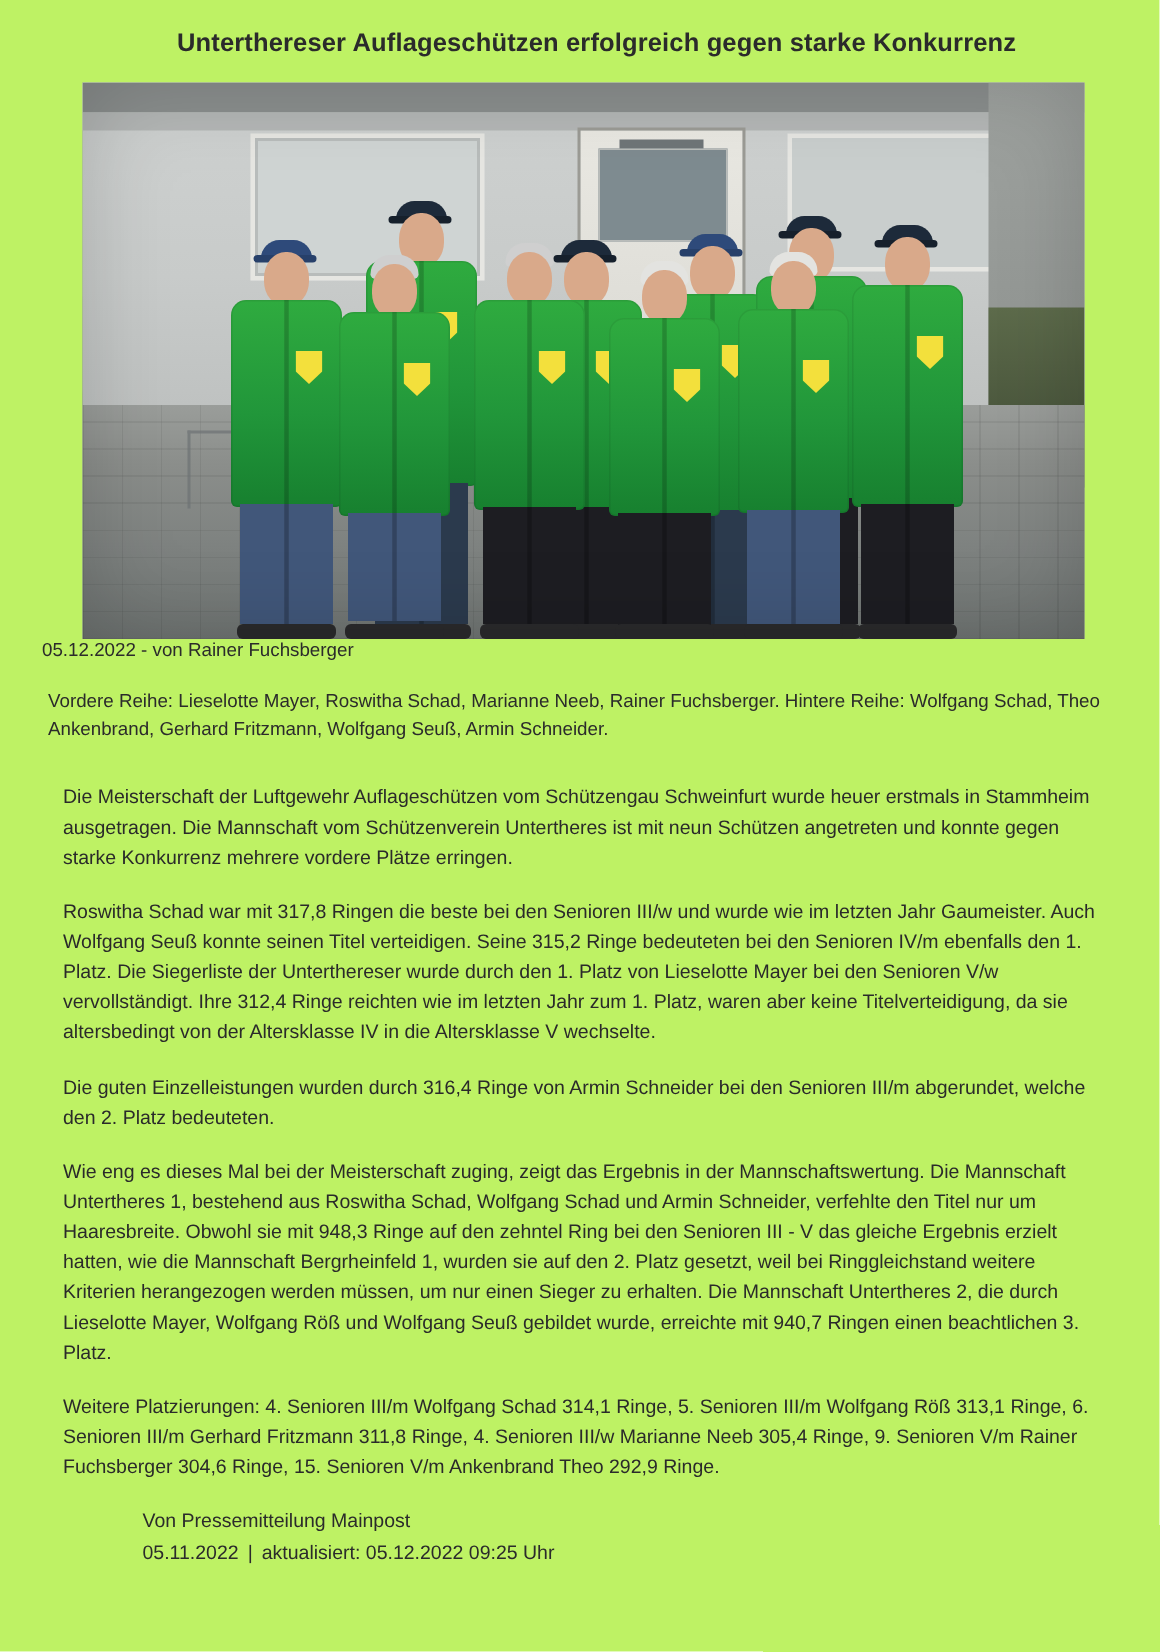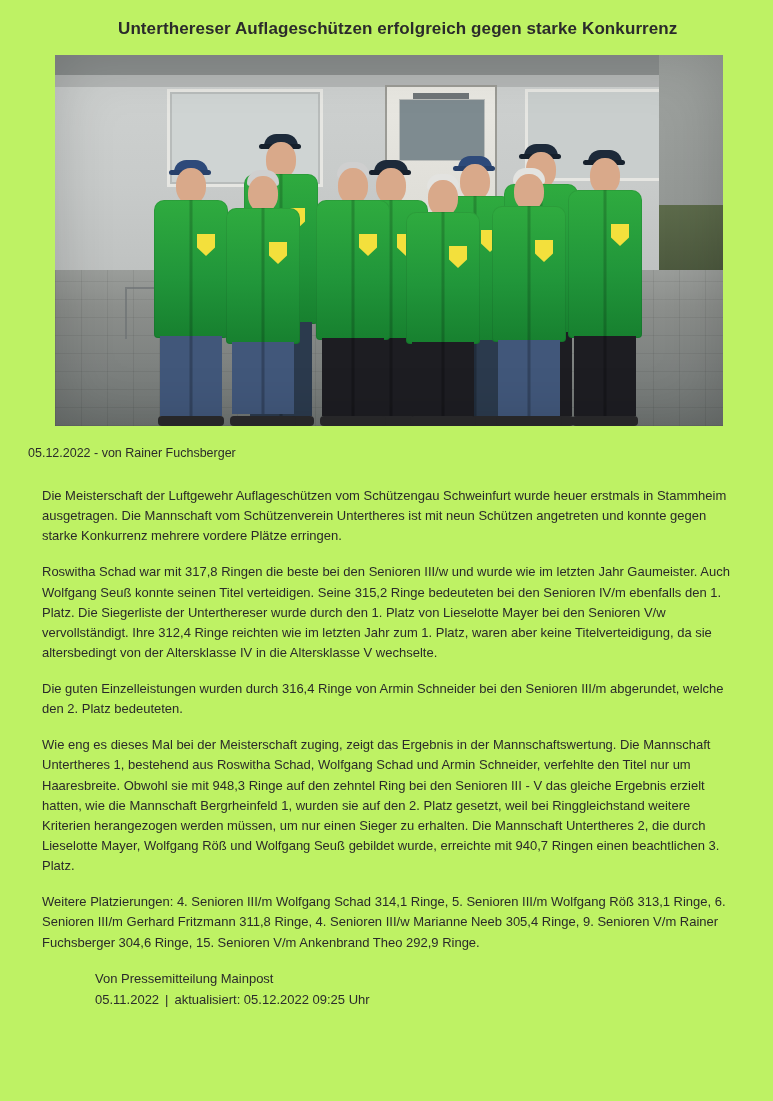--- a/index.html
+++ b/index.html
@@ -164,21 +164,21 @@
   }
   .shoes {
     position: absolute; left: 50%; transform: translateX(-50%);
     width: 66px; height: 10px; background: #2a2a2c; border-radius: 4px;
   }
   .photo-vignette {
     position:absolute; inset:0; pointer-events:none;
     box-shadow: inset 0 0 60px rgba(0,0,0,.18);
   }
   .caption {
-    margin: 20px 0 0 28px;
+    margin: 0 0 0 28px;
     font-size: 12.5px;
     color: #2b2b2b;
   }
   .photo-credit {
     margin: 18px 32px 0 32px;
     font-size: 12.5px;
     line-height: 1.5;
     color: #2b2b2b;
   }
   .body-text {
@@ -314,20 +314,21 @@
         <div class="legs black" style="top:214px;height:80px;"></div>
         <div class="shoes" style="bottom:0;"></div>
       </div>
 
       <div class="photo-vignette"></div>
     </div>
   </div>
 
   <div class="caption">05.12.2022 - von Rainer Fuchsberger</div>
 
+  <div class="photo-credit">Vordere Reihe: Lieselotte Mayer, Roswitha Schad, Marianne Neeb, Rainer Fuchsberger. Hintere Reihe: Wolfgang Schad, Theo Ankenbrand, Gerhard Fritzmann, Wolfgang Seuß, Armin Schneider.</div>
 
   <div class="body-text">
     <p>Die Meisterschaft der Luftgewehr Auflageschützen vom Schützengau Schweinfurt wurde heuer erstmals in Stammheim ausgetragen. Die Mannschaft vom Schützenverein Untertheres ist mit neun Schützen angetreten und konnte gegen starke Konkurrenz mehrere vordere Plätze erringen.</p>
     <p>Roswitha Schad war mit 317,8 Ringen die beste bei den Senioren III/w und wurde wie im letzten Jahr Gaumeister. Auch Wolfgang Seuß konnte seinen Titel verteidigen. Seine 315,2 Ringe bedeuteten bei den Senioren IV/m ebenfalls den 1. Platz. Die Siegerliste der Unterthereser wurde durch den 1. Platz von Lieselotte Mayer bei den Senioren V/w vervollständigt. Ihre 312,4 Ringe reichten wie im letzten Jahr zum 1. Platz, waren aber keine Titelverteidigung, da sie altersbedingt von der Altersklasse IV in die Altersklasse V wechselte.</p>
     <p>Die guten Einzelleistungen wurden durch 316,4 Ringe von Armin Schneider bei den Senioren III/m abgerundet, welche den 2. Platz bedeuteten.</p>
     <p>Wie eng es dieses Mal bei der Meisterschaft zuging, zeigt das Ergebnis in der Mannschaftswertung. Die Mannschaft Untertheres 1, bestehend aus Roswitha Schad, Wolfgang Schad und Armin Schneider, verfehlte den Titel nur um Haaresbreite. Obwohl sie mit 948,3 Ringe auf den zehntel Ring bei den Senioren III - V das gleiche Ergebnis erzielt hatten, wie die Mannschaft Bergrheinfeld 1, wurden sie auf den 2. Platz gesetzt, weil bei Ringgleichstand weitere Kriterien herangezogen werden müssen, um nur einen Sieger zu erhalten. Die Mannschaft Untertheres 2, die durch Lieselotte Mayer, Wolfgang Röß und Wolfgang Seuß gebildet wurde, erreichte mit 940,7 Ringen einen beachtlichen 3. Platz.</p>
     <p>Weitere Platzierungen: 4. Senioren III/m Wolfgang Schad 314,1 Ringe, 5. Senioren III/m Wolfgang Röß 313,1 Ringe, 6. Senioren III/m Gerhard Fritzmann 311,8 Ringe, 4. Senioren III/w Marianne Neeb 305,4 Ringe, 9. Senioren V/m Rainer Fuchsberger 304,6 Ringe, 15. Senioren V/m Ankenbrand Theo 292,9 Ringe.</p>
   </div>
 
   <div class="footer">

